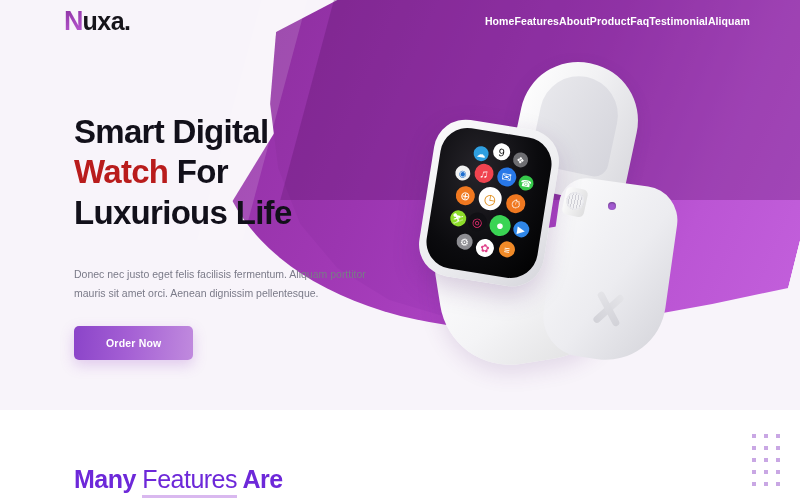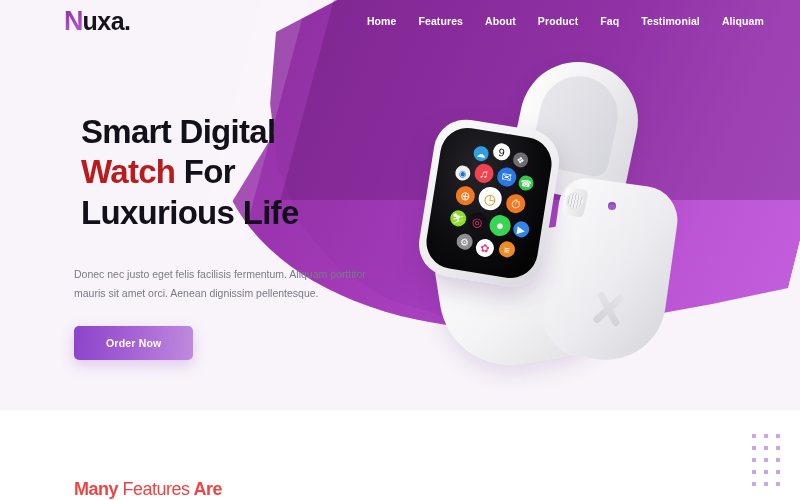--- a/index.html
+++ b/index.html
@@ -57,31 +57,31 @@
     display:flex; align-items:center; z-index:30;
   }
   .logo { margin-left:64px; display:flex; align-items:baseline; }
   .logo-n {
     font-size:27px; font-weight:bold; letter-spacing:-1px;
     background:linear-gradient(160deg,#8a2fa0 0%,#c05fd8 100%);
     -webkit-background-clip:text; background-clip:text; color:transparent;
   }
   .logo-rest { font-size:25px; font-weight:700; color:#16141a; letter-spacing:-0.5px; }
 
-  .nav-links { margin-left:auto; margin-right:36px; display:flex; gap:22px; align-items:center; }
+  .nav-links { margin-left:auto; margin-right:50px; display:flex; align-items:center; }
   .nav-link {
     font-size:10.5px; font-weight:bold; color:#ffffff; letter-spacing:0.1px;
     text-decoration:none; white-space:nowrap; cursor:pointer;
   }
 
   
   #hero-copy { position:absolute; left:74px; top:112px; width:330px; z-index:20; }
   #hero-title {
     font-size:33px; line-height:1.22; font-weight:bold;
-    color:#12101a; letter-spacing:-0.7px;margin-left:7px;
+    color:#12101a; letter-spacing:-0.7px;
   }
   #hero-title .accent { color:#b91c1c; }
   #hero-sub {
     margin-top:32px; font-size:10.5px; line-height:1.85; color:#7a7a88;
     width:318px;
   }
   #order-btn {
     margin-top:22px; display:inline-block;
     padding:11px 32px; border:none; border-radius:5px;
     background:linear-gradient(95deg,#8b44c9 0%,#a45fd4 45%,#c08ade 100%);
@@ -156,22 +156,22 @@
   .app-grid { position:absolute; left:0; top:0; width:112px; height:142px; }
   .app {
     position:absolute; border-radius:50%;
     display:flex; align-items:center; justify-content:center;
     font-size:7px; color:#fff; overflow:hidden;
   }
 
   
   #features { position:absolute; left:0; top:410px; width:800px; height:90px; background:#ffffff; }
   #features-title {
-    position:absolute; left:74px; top:69px;
-    font-size:18px; font-weight:bold; color:#ef4444; letter-spacing:-0.5px;
+    position:absolute; left:74px; top:55px;
+    font-size:25px; font-weight:bold; color:#6d28d9; letter-spacing:-0.5px;
   }
   #features-title .under {
     font-weight:500;
     border-bottom:3px solid #d9b8ef; padding-bottom:2px;
   }
   .dot-grid {
     position:absolute; right:12px; bottom:6px;
     display:grid; grid-template-columns:repeat(3,12px); grid-auto-rows:12px;
   }
   .dot-grid i { width:4px; height:4px; background:#c9a7e4; display:block; }

